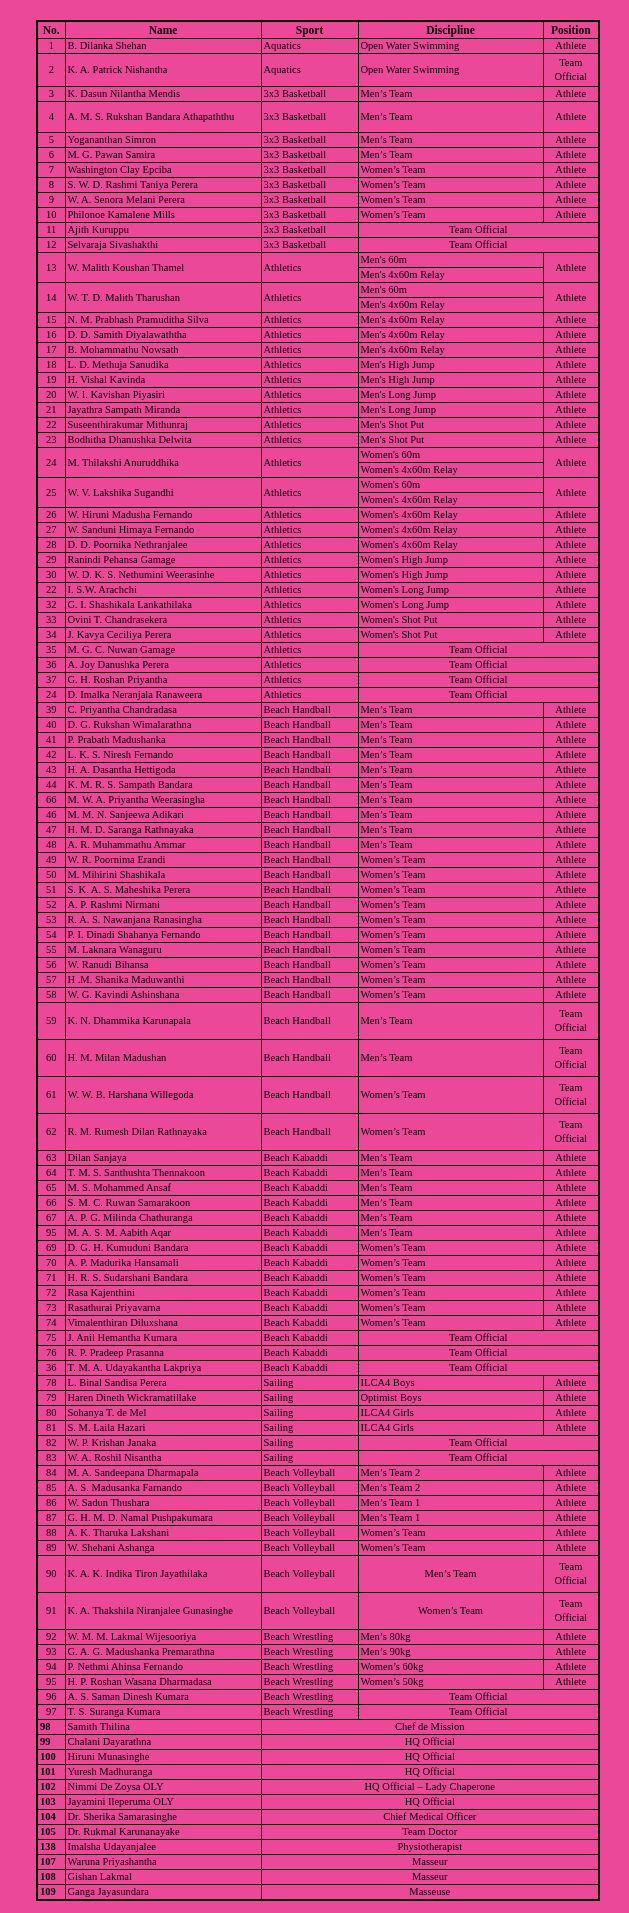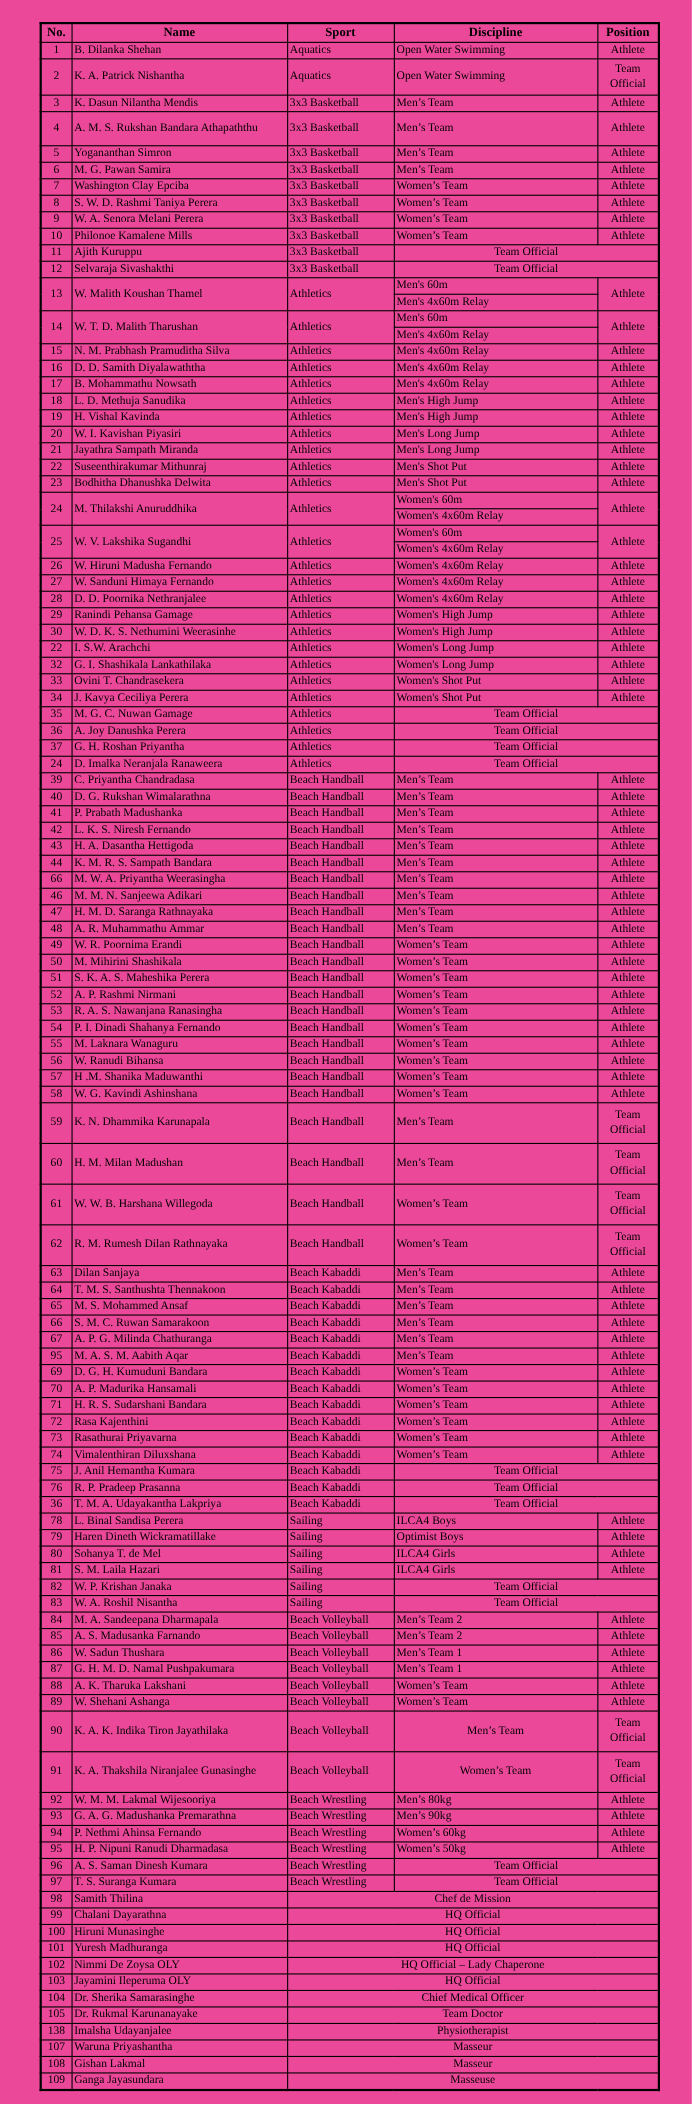--- a/index.html
+++ b/index.html
@@ -27,21 +27,21 @@
     white-space:normal;
   }
   table.roster th{
     font-size:11.5px;
     font-weight:bold;
     text-align:center;
     padding:1px 2px;
   }
   td.l{text-align:left;padding-left:3px;}
   td.c{text-align:center;}
-  td.r{text-align:center;padding-right:2px;}
+  td.r{text-align:left;padding-right:2px;font-weight:bold;}
   tr.pad2 td{padding-top:2px;padding-bottom:2px;}
   tr.pad4 td{padding-top:4px;padding-bottom:4px;}
   tr.pad8 td{padding-top:8px;padding-bottom:8px;}
 </style>
 </head>
 <body>
 
 <div id="page">
   <table class="roster">
     <colgroup>
@@ -715,21 +715,21 @@
         </tr>
         <tr>
           <td class="c">94</td>
           <td class="l">P. Nethmi Ahinsa Fernando</td>
           <td class="l">Beach Wrestling</td>
           <td class="l">Women’s 60kg</td>
           <td class="c">Athlete</td>
         </tr>
         <tr>
           <td class="c">95</td>
-          <td class="l">H. P. Nipuni Ranudi Dharmadasa</td>
+          <td class="l">H. P. Roshan Wasana Dharmadasa</td>
           <td class="l">Beach Wrestling</td>
           <td class="l">Women’s 50kg</td>
           <td class="c">Athlete</td>
         </tr>
         <tr>
           <td class="c">96</td>
           <td class="l">A. S. Saman Dinesh Kumara</td>
           <td class="l">Beach Wrestling</td>
           <td class="c" colspan="2">Team Official</td>
         </tr>

